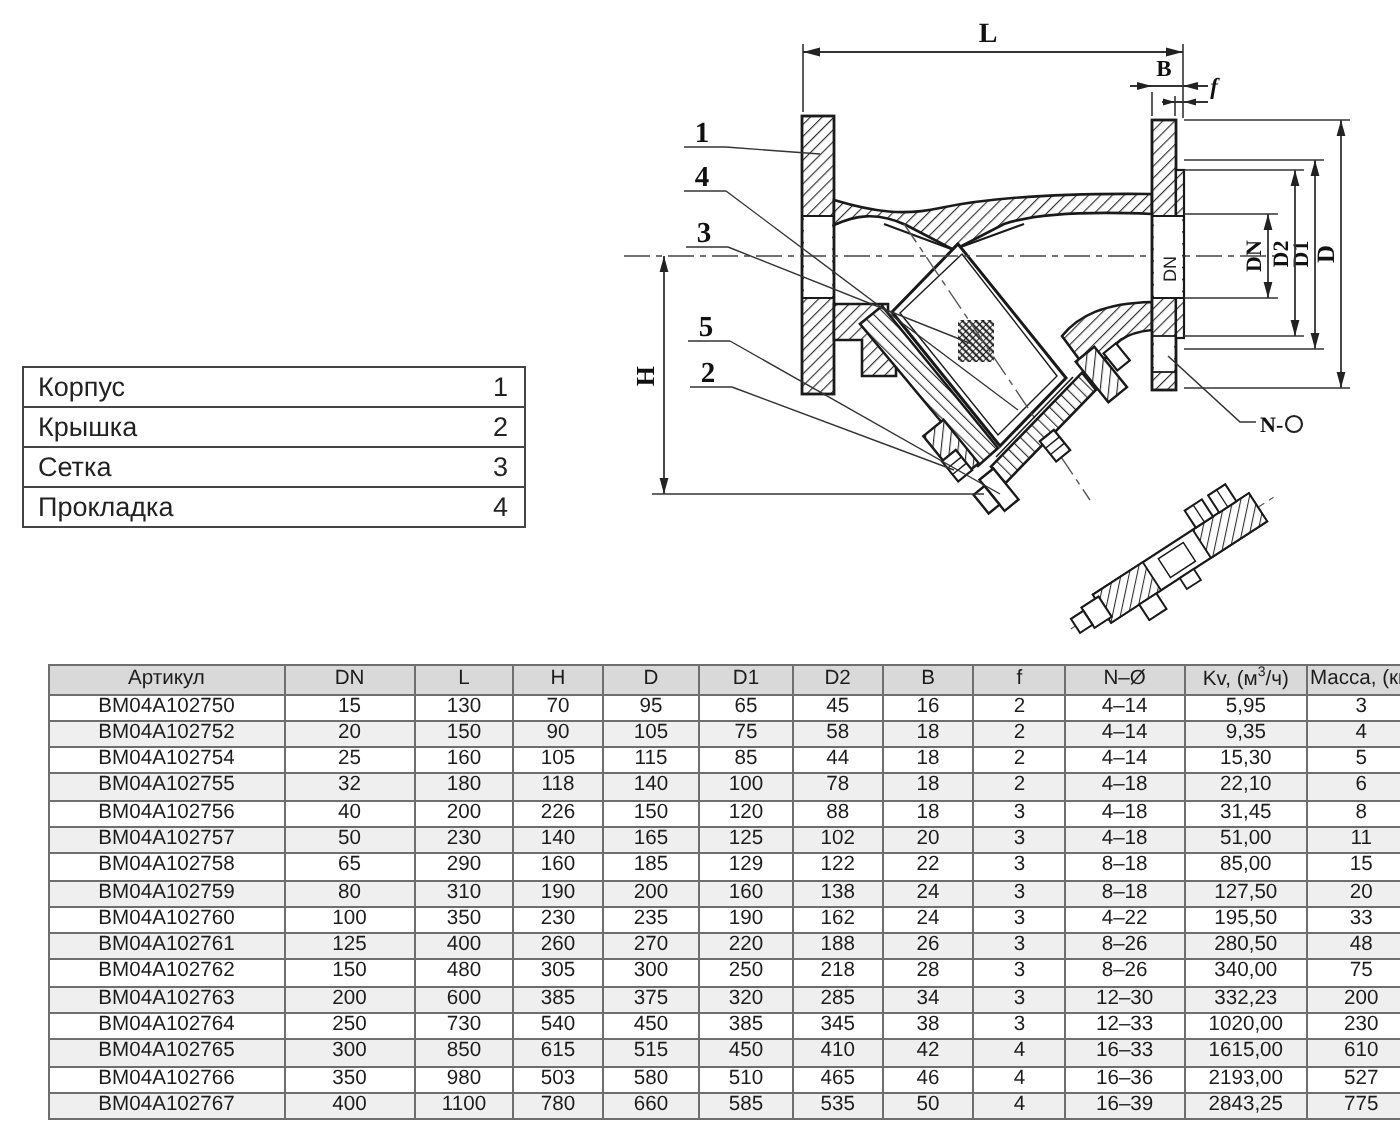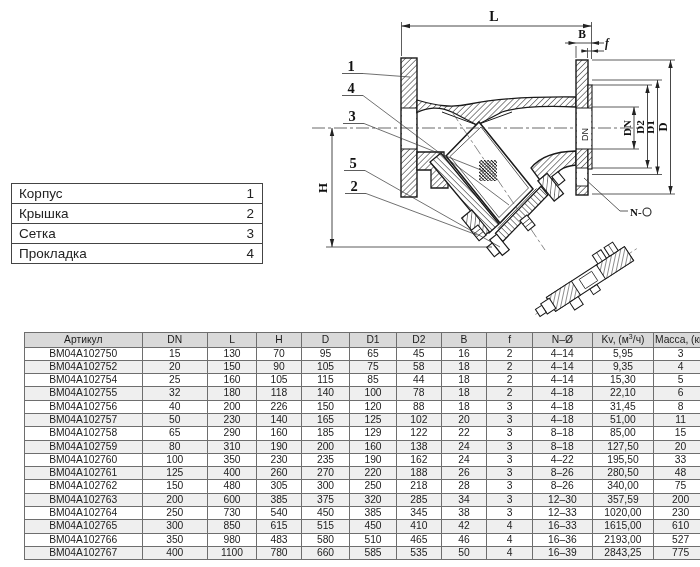--- a/index.html
+++ b/index.html
@@ -471,21 +471,21 @@
           <td>BM04A102763</td>
           <td>200</td>
           <td>600</td>
           <td>385</td>
           <td>375</td>
           <td>320</td>
           <td>285</td>
           <td>34</td>
           <td>3</td>
           <td>12–30</td>
-          <td>357,59</td>
+          <td>332,23</td>
           <td>200</td>
         </tr>
 <tr class="a">
           <td>BM04A102764</td>
           <td>250</td>
           <td>730</td>
           <td>540</td>
           <td>450</td>
           <td>385</td>
           <td>345</td>
@@ -506,21 +506,21 @@
           <td>42</td>
           <td>4</td>
           <td>16–33</td>
           <td>1615,00</td>
           <td>610</td>
         </tr>
 <tr class="a">
           <td>BM04A102766</td>
           <td>350</td>
           <td>980</td>
-          <td>483</td>
+          <td>503</td>
           <td>580</td>
           <td>510</td>
           <td>465</td>
           <td>46</td>
           <td>4</td>
           <td>16–36</td>
           <td>2193,00</td>
           <td>527</td>
         </tr>
 <tr class="b">

